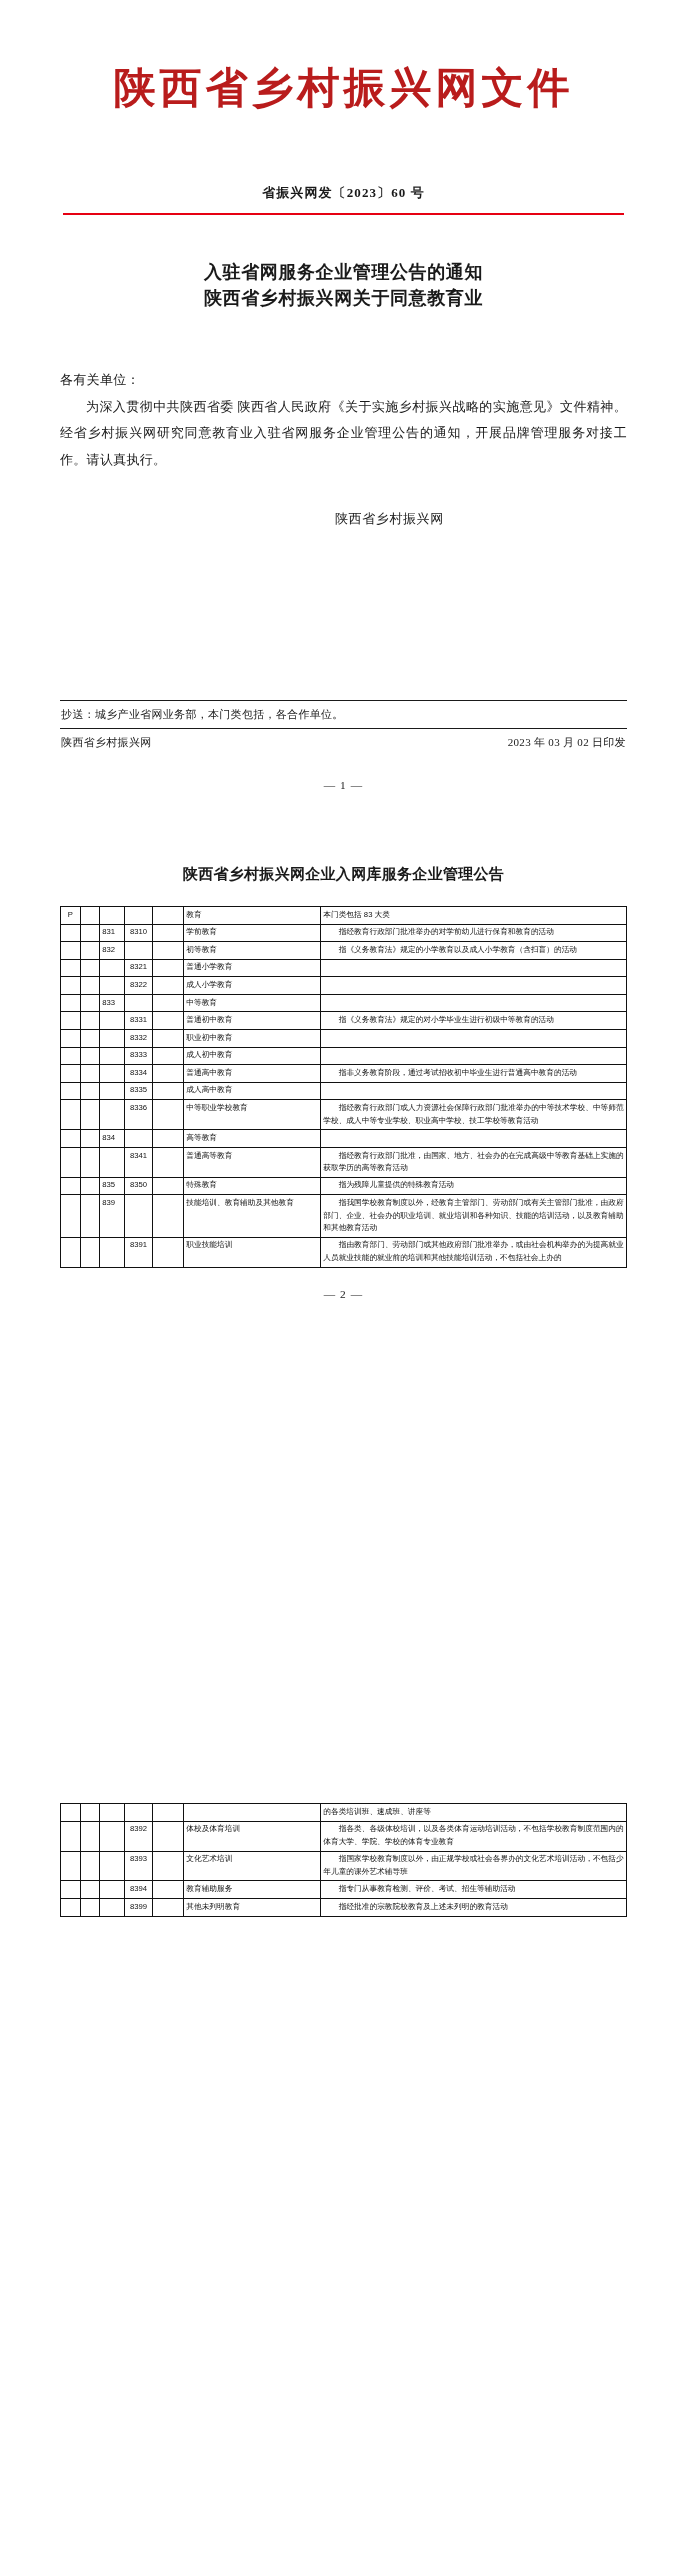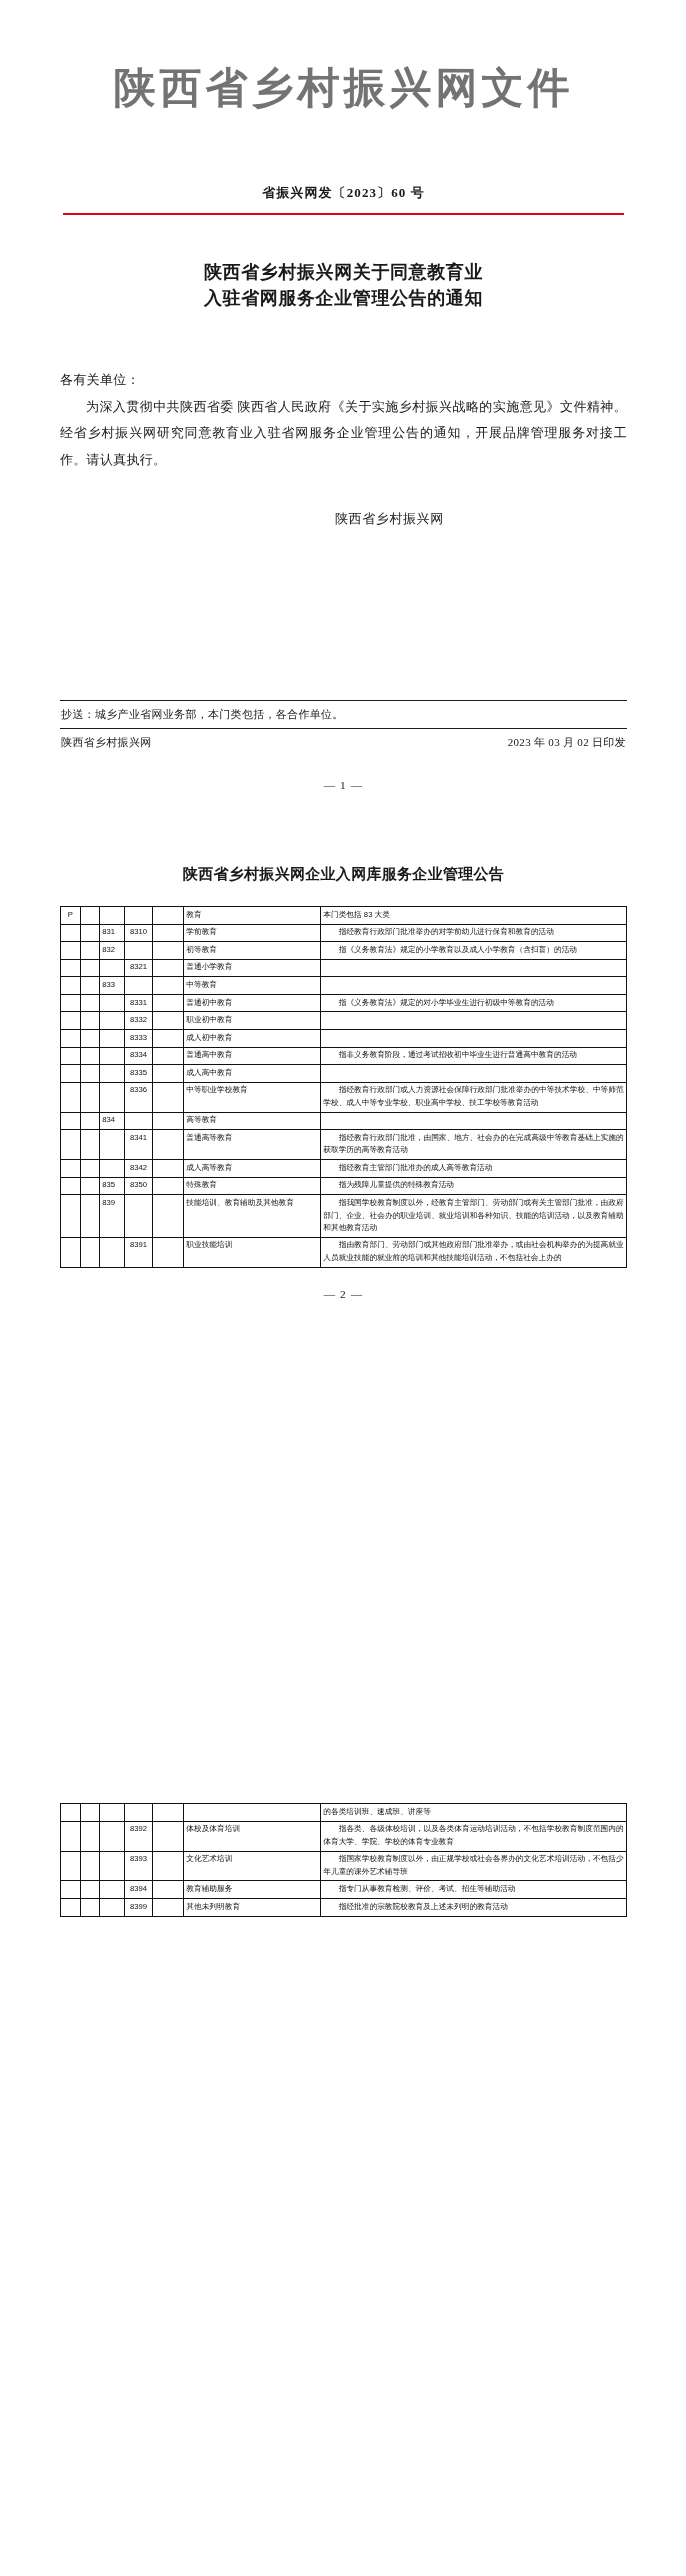--- a/index.html
+++ b/index.html
@@ -24,21 +24,21 @@
   .page-1 {
     height: 824px;
     padding: 0 60px;
     box-sizing: border-box;
   }
   .masthead {
     text-align: center;
     padding-top: 64px;
   }
   .masthead-title {
-    color: #737373;
+    color: #b91c1c;
     font-size: 42px;
     font-weight: bold;
     letter-spacing: 4px;
     line-height: 1.18;
     font-family: "Liberation Serif", "DejaVu Serif", serif;
     white-space: nowrap;
   }
   .doc-number {
     text-align: center;
     font-size: 13px;
@@ -168,22 +168,22 @@
 
   <div class="masthead">
     <div class="masthead-title">陕西省乡村振兴网文件</div>
   </div>
 
   <div class="doc-number">省振兴网发〔2023〕60 号</div>
 
   <div class="red-rule"></div>
 
   <div class="doc-title">
+    <div>入驻省网服务企业管理公告的通知</div>
     <div>陕西省乡村振兴网关于同意教育业</div>
-    <div>入驻省网服务企业管理公告的通知</div>
   </div>
 
   <div class="body-block">
     <div class="salutation">各有关单位：</div>
     <div class="para">为深入贯彻中共陕西省委 陕西省人民政府《关于实施乡村振兴战略的实施意见》文件精神。经省乡村振兴网研究同意教育业入驻省网服务企业管理公告的通知，开展品牌管理服务对接工作。请认真执行。</div>
   </div>
 
   <div class="signature">
     <div>陕西省乡村振兴网</div>
   </div>
@@ -249,20 +249,29 @@
             <td class="c-men"></td>
             <td class="c-da"></td>
             <td class="c-zhong">8321</td>
             <td class="c-xiao"></td>
             <td class="c-name name-l2">普通小学教育</td>
             <td class="c-desc desc desc-cont"></td>
           </tr>
           <tr>
             <td class="c-p"></td>
             <td class="c-men"></td>
+            <td class="c-da"></td>
+            <td class="c-zhong">8322</td>
+            <td class="c-xiao"></td>
+            <td class="c-name name-l2">成人小学教育</td>
+            <td class="c-desc desc desc-cont"></td>
+          </tr>
+          <tr>
+            <td class="c-p"></td>
+            <td class="c-men"></td>
             <td class="c-da">833</td>
             <td class="c-zhong"></td>
             <td class="c-xiao"></td>
             <td class="c-name name-l1">中等教育</td>
             <td class="c-desc desc desc-cont"></td>
           </tr>
           <tr>
             <td class="c-p"></td>
             <td class="c-men"></td>
             <td class="c-da"></td>
@@ -326,29 +335,20 @@
             <td class="c-desc desc desc-cont"></td>
           </tr>
           <tr>
             <td class="c-p"></td>
             <td class="c-men"></td>
             <td class="c-da"></td>
             <td class="c-zhong">8341</td>
             <td class="c-xiao"></td>
             <td class="c-name name-l2">普通高等教育</td>
             <td class="c-desc desc">指经教育行政部门批准，由国家、地方、社会办的在完成高级中等教育基础上实施的获取学历的高等教育活动</td>
-          </tr>
-          <tr>
-            <td class="c-p"></td>
-            <td class="c-men"></td>
-            <td class="c-da"></td>
-            <td class="c-zhong">8342</td>
-            <td class="c-xiao"></td>
-            <td class="c-name name-l2">成人高等教育</td>
-            <td class="c-desc desc">指经教育主管部门批准办的成人高等教育活动</td>
           </tr>
           <tr>
             <td class="c-p"></td>
             <td class="c-men"></td>
             <td class="c-da">835</td>
             <td class="c-zhong">8350</td>
             <td class="c-xiao"></td>
             <td class="c-name name-l1">特殊教育</td>
             <td class="c-desc desc">指为残障儿童提供的特殊教育活动</td>
           </tr>

